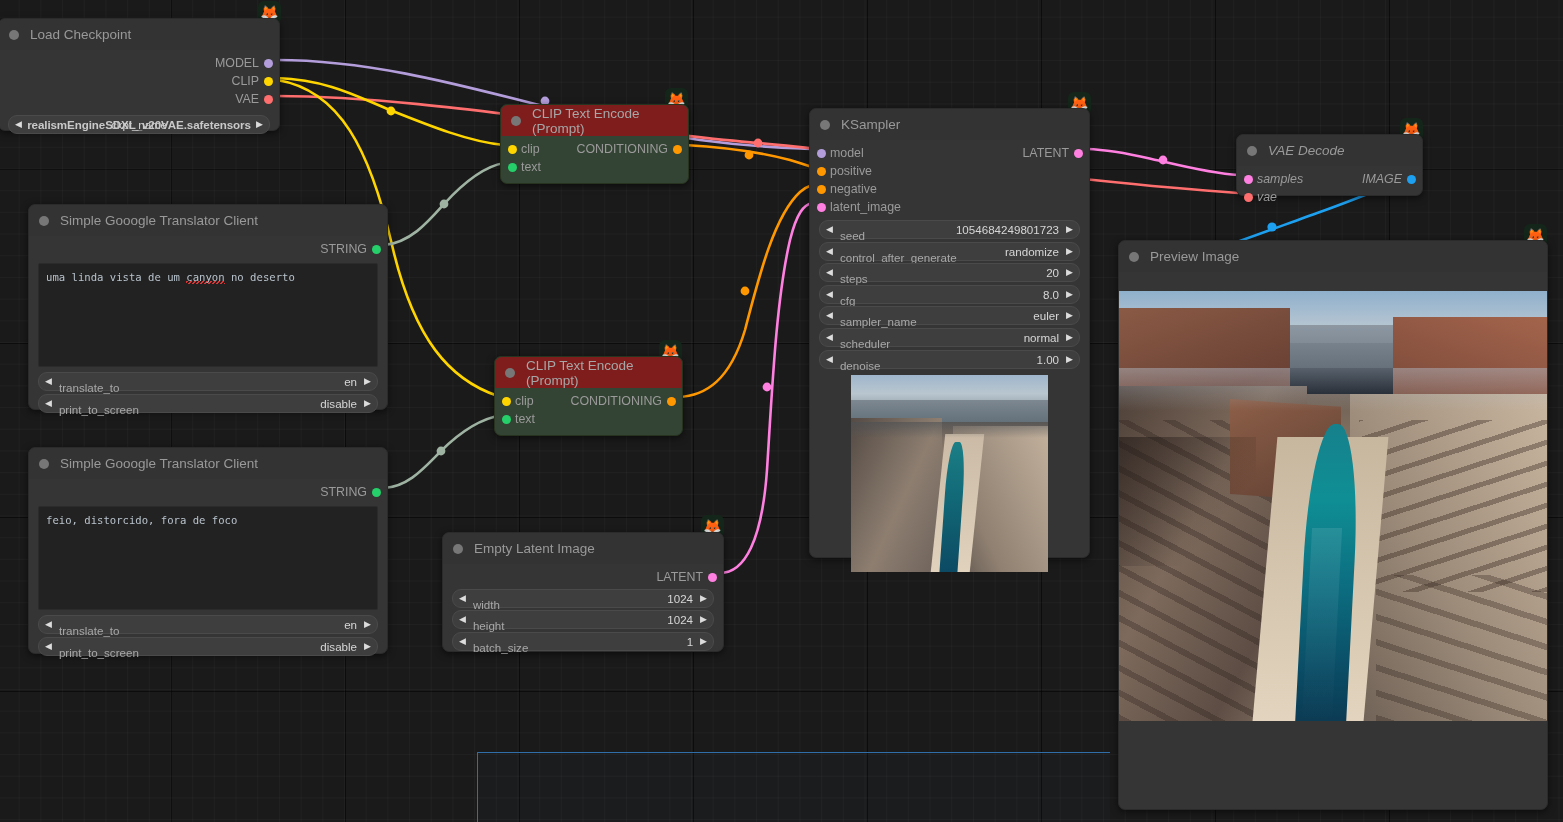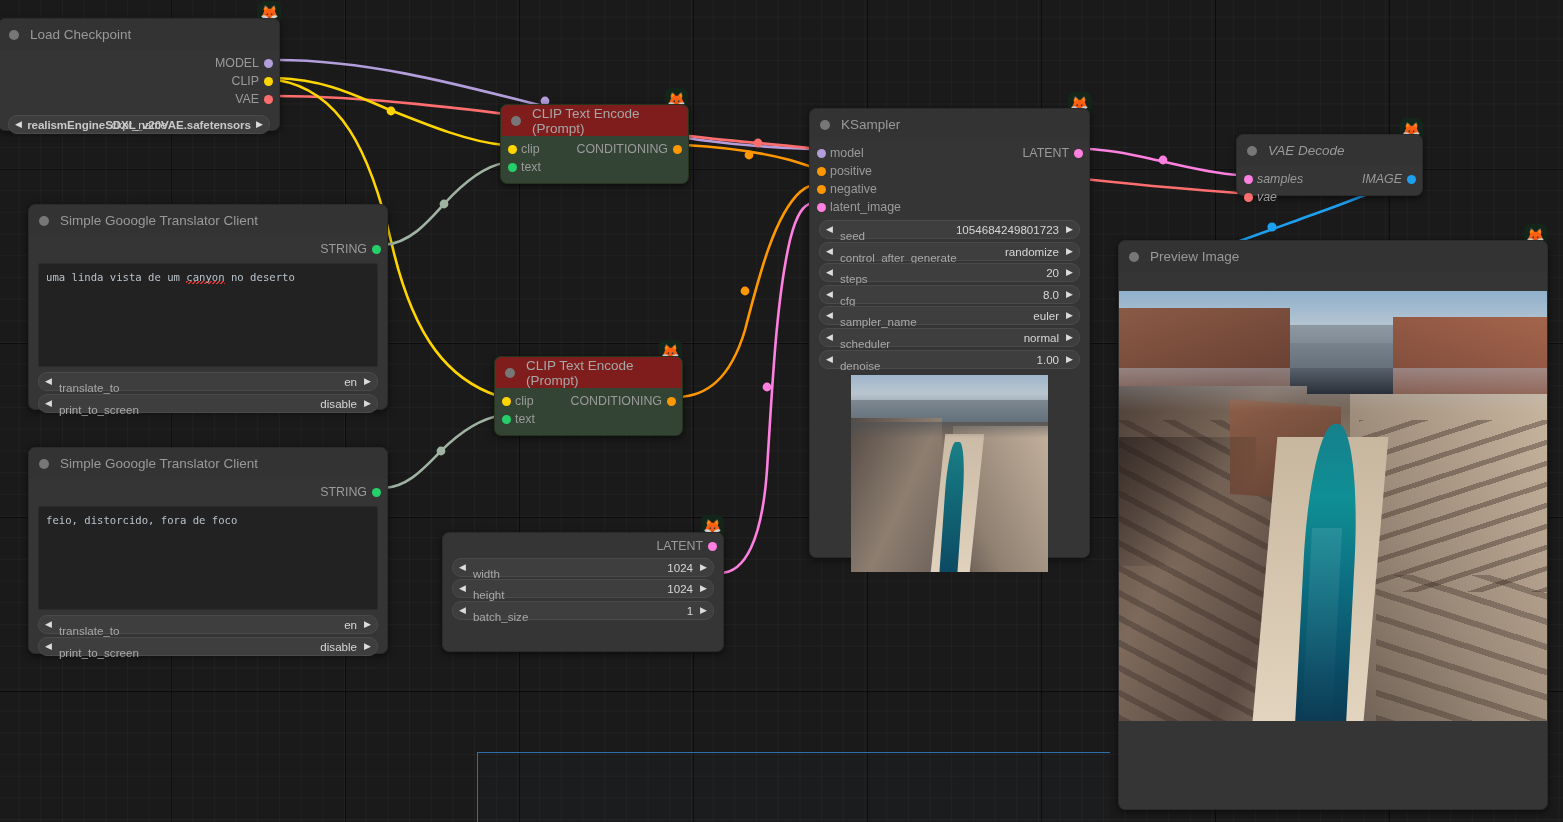--- a/index.html
+++ b/index.html
@@ -346,20 +346,24 @@
         <div style="position:absolute;left:44%;top:30%;width:20%;bottom:0;background:linear-gradient(#cbbba6,#e0d2bd);transform:skewX(-6deg);"></div>
         <div style="position:absolute;left:47%;top:34%;width:9%;bottom:0;background:linear-gradient(#1b7f86,#126a78 40%,#0c4a63);border-radius:40% 40% 0 0;transform:skewX(-4deg);"></div>
         <div style="position:absolute;left:0;right:0;top:24%;height:8%;background:linear-gradient(#4b5055,transparent);opacity:.6;"></div>
       </div>
     </div>
   </div>
 </div>
 
 <div class="fox" style="left:701px;top:515px;">🦊</div>
 <div class="node dark" style="left:442px;top:532px;width:282px;height:120px;">
+  <div class="title">
+    <span class="dot"></span>
+    <span>Empty Latent Image</span>
+  </div>
   <div class="body">
     <div class="slot out">
       <span class="lbl">LATENT</span>
       <span class="dotm" style="background:#ff80e0"></span>
     </div>
     <div class="widget">
       <span class="arr">◀</span>
       <span class="wname">width</span>
       <span class="wval">1024</span>
       <span class="arr">▶</span>

